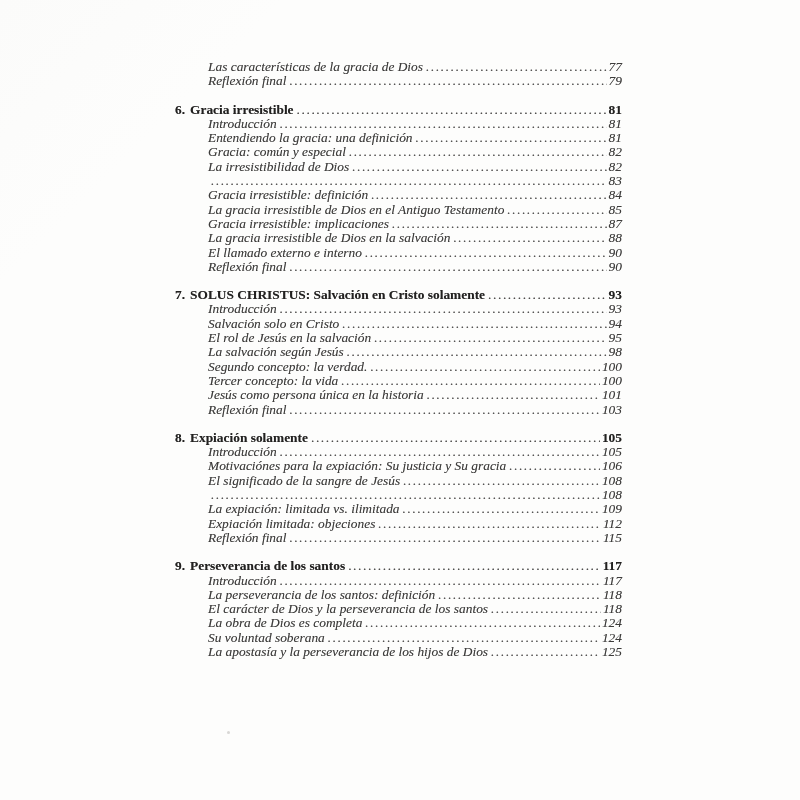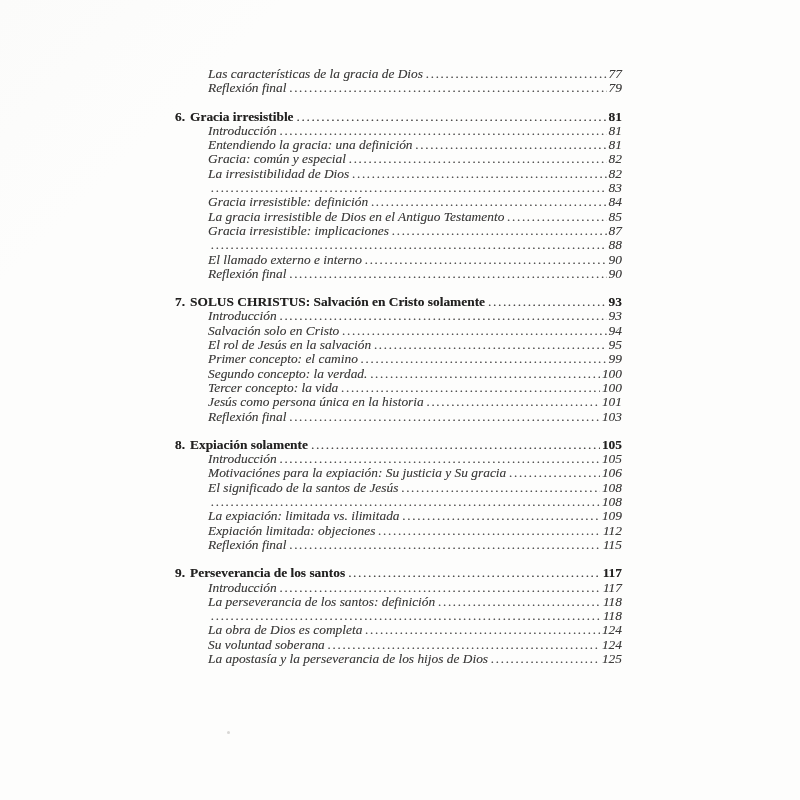--- a/index.html
+++ b/index.html
@@ -19,21 +19,21 @@
   .toc {
     position: absolute;
     left: 175px;
     top: 59px;
     width: 447px;
     font-size: 13.4px;
     color: #2e2e2e;
     text-shadow: 0 0 0.5px rgba(70,70,70,0.45);
   }
   .section { margin-top: 14px; }
-  .section:first-child { margin-top: 8px; }
+  .section:first-child { margin-top: 1px; }
   .row {
     display: flex;
     align-items: baseline;
     line-height: 14.3px;
     height: 14.3px;
     white-space: nowrap;
   }
   .row.chapter {
     font-weight: 700;
     color: #222120;
@@ -128,20 +128,21 @@
           <span class="title-text">La gracia irresistible de Dios en el Antiguo Testamento</span>
           <span class="leader"></span>
           <span class="pg">85</span>
         </div>
         <div class="row item">
           <span class="title-text">Gracia irresistible: implicaciones</span>
           <span class="leader"></span>
           <span class="pg">87</span>
         </div>
         <div class="row item">
+          <span class="title-text">La gracia irresistible de Dios en la salvación</span>
           <span class="leader"></span>
           <span class="pg">88</span>
         </div>
         <div class="row item">
           <span class="title-text">El llamado externo e interno</span>
           <span class="leader"></span>
           <span class="pg">90</span>
         </div>
         <div class="row item">
           <span class="title-text">Reflexión final</span>
@@ -165,23 +166,23 @@
           <span class="title-text">Salvación solo en Cristo</span>
           <span class="leader"></span>
           <span class="pg">94</span>
         </div>
         <div class="row item">
           <span class="title-text">El rol de Jesús en la salvación</span>
           <span class="leader"></span>
           <span class="pg">95</span>
         </div>
         <div class="row item">
-          <span class="title-text">Primer concepto: el camino</span>
-          <span class="leader"></span>
-          <span class="pg">99</span>
+          <span class="title-text">La salvación según Jesús</span>
+          <span class="leader"></span>
+          <span class="pg">98</span>
         </div>
         <div class="row item">
           <span class="title-text">Segundo concepto: la verdad.</span>
           <span class="leader"></span>
           <span class="pg">100</span>
         </div>
         <div class="row item">
           <span class="title-text">Tercer concepto: la vida</span>
           <span class="leader"></span>
           <span class="pg">100</span>
@@ -208,21 +209,21 @@
           <span class="title-text">Introducción</span>
           <span class="leader"></span>
           <span class="pg">105</span>
         </div>
         <div class="row item">
           <span class="title-text">Motivaciónes para la expiación: Su justicia y Su gracia</span>
           <span class="leader"></span>
           <span class="pg">106</span>
         </div>
         <div class="row item">
-          <span class="title-text">El significado de la santos de Jesús</span>
+          <span class="title-text">El significado de la sangre de Jesús</span>
           <span class="leader"></span>
           <span class="pg">108</span>
         </div>
         <div class="row item">
           <span class="leader"></span>
           <span class="pg">108</span>
         </div>
         <div class="row item">
           <span class="title-text">La expiación: limitada vs. ilimitada</span>
           <span class="leader"></span>
@@ -250,20 +251,21 @@
           <span class="title-text">Introducción</span>
           <span class="leader"></span>
           <span class="pg">117</span>
         </div>
         <div class="row item">
           <span class="title-text">La perseverancia de los santos: definición</span>
           <span class="leader"></span>
           <span class="pg">118</span>
         </div>
         <div class="row item">
+          <span class="title-text">El carácter de Dios y la perseverancia de los santos</span>
           <span class="leader"></span>
           <span class="pg">118</span>
         </div>
         <div class="row item">
           <span class="title-text">La obra de Dios es completa</span>
           <span class="leader"></span>
           <span class="pg">124</span>
         </div>
         <div class="row item">
           <span class="title-text">Su voluntad soberana</span>

